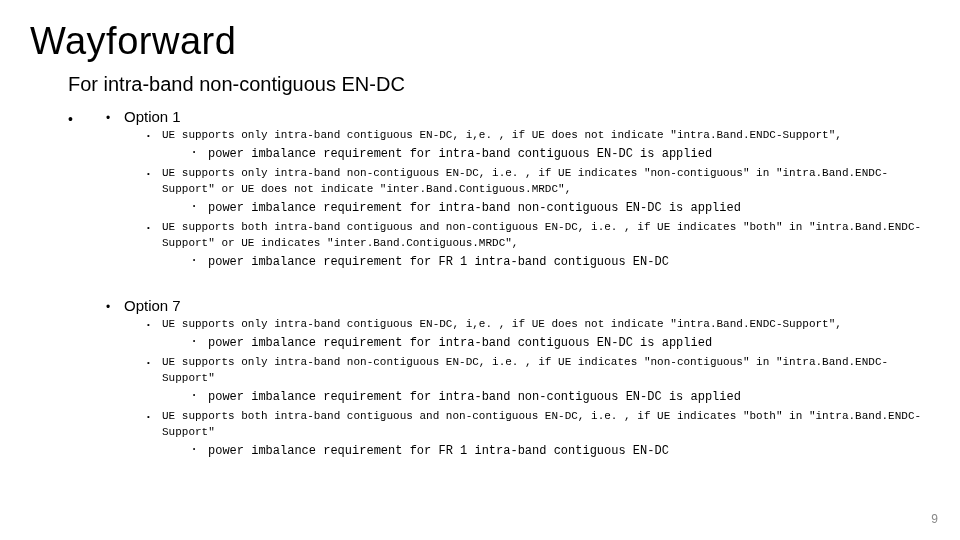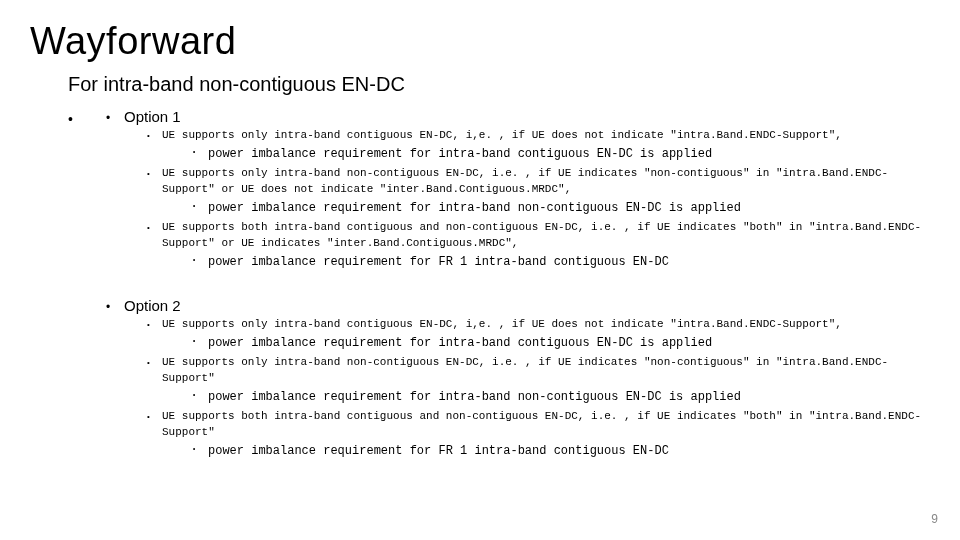--- a/index.html
+++ b/index.html
@@ -131,21 +131,21 @@
               <ul class="l4">
                 <li><span>power imbalance requirement for FR 1 intra-band contiguous EN-DC</span></li>
               </ul>
             </li>
           </ul>
         </li>
 
         <li class="opt2-spacer" style="padding: 0px; list-style: none; position: relative; height: 10px; margin: 0px; background: transparent; content: none; display: block; font-size: 0px;"></li>
 
         <li>
-          <span>Option 2</span>
+          <span>Option 7</span>
           <ul class="l3">
             <li>
               <span>UE supports only intra-band contiguous EN-DC, i,e. , if UE does not indicate "intra.Band.ENDC-Support",</span>
               <ul class="l4">
                 <li><span>power imbalance requirement for intra-band contiguous EN-DC is applied</span></li>
               </ul>
             </li>
             <li>
               <span>UE supports only intra-band non-contiguous EN-DC, i.e. , if UE indicates "non-contiguous" in "intra.Band.ENDC-Support"</span>
               <ul class="l4">

